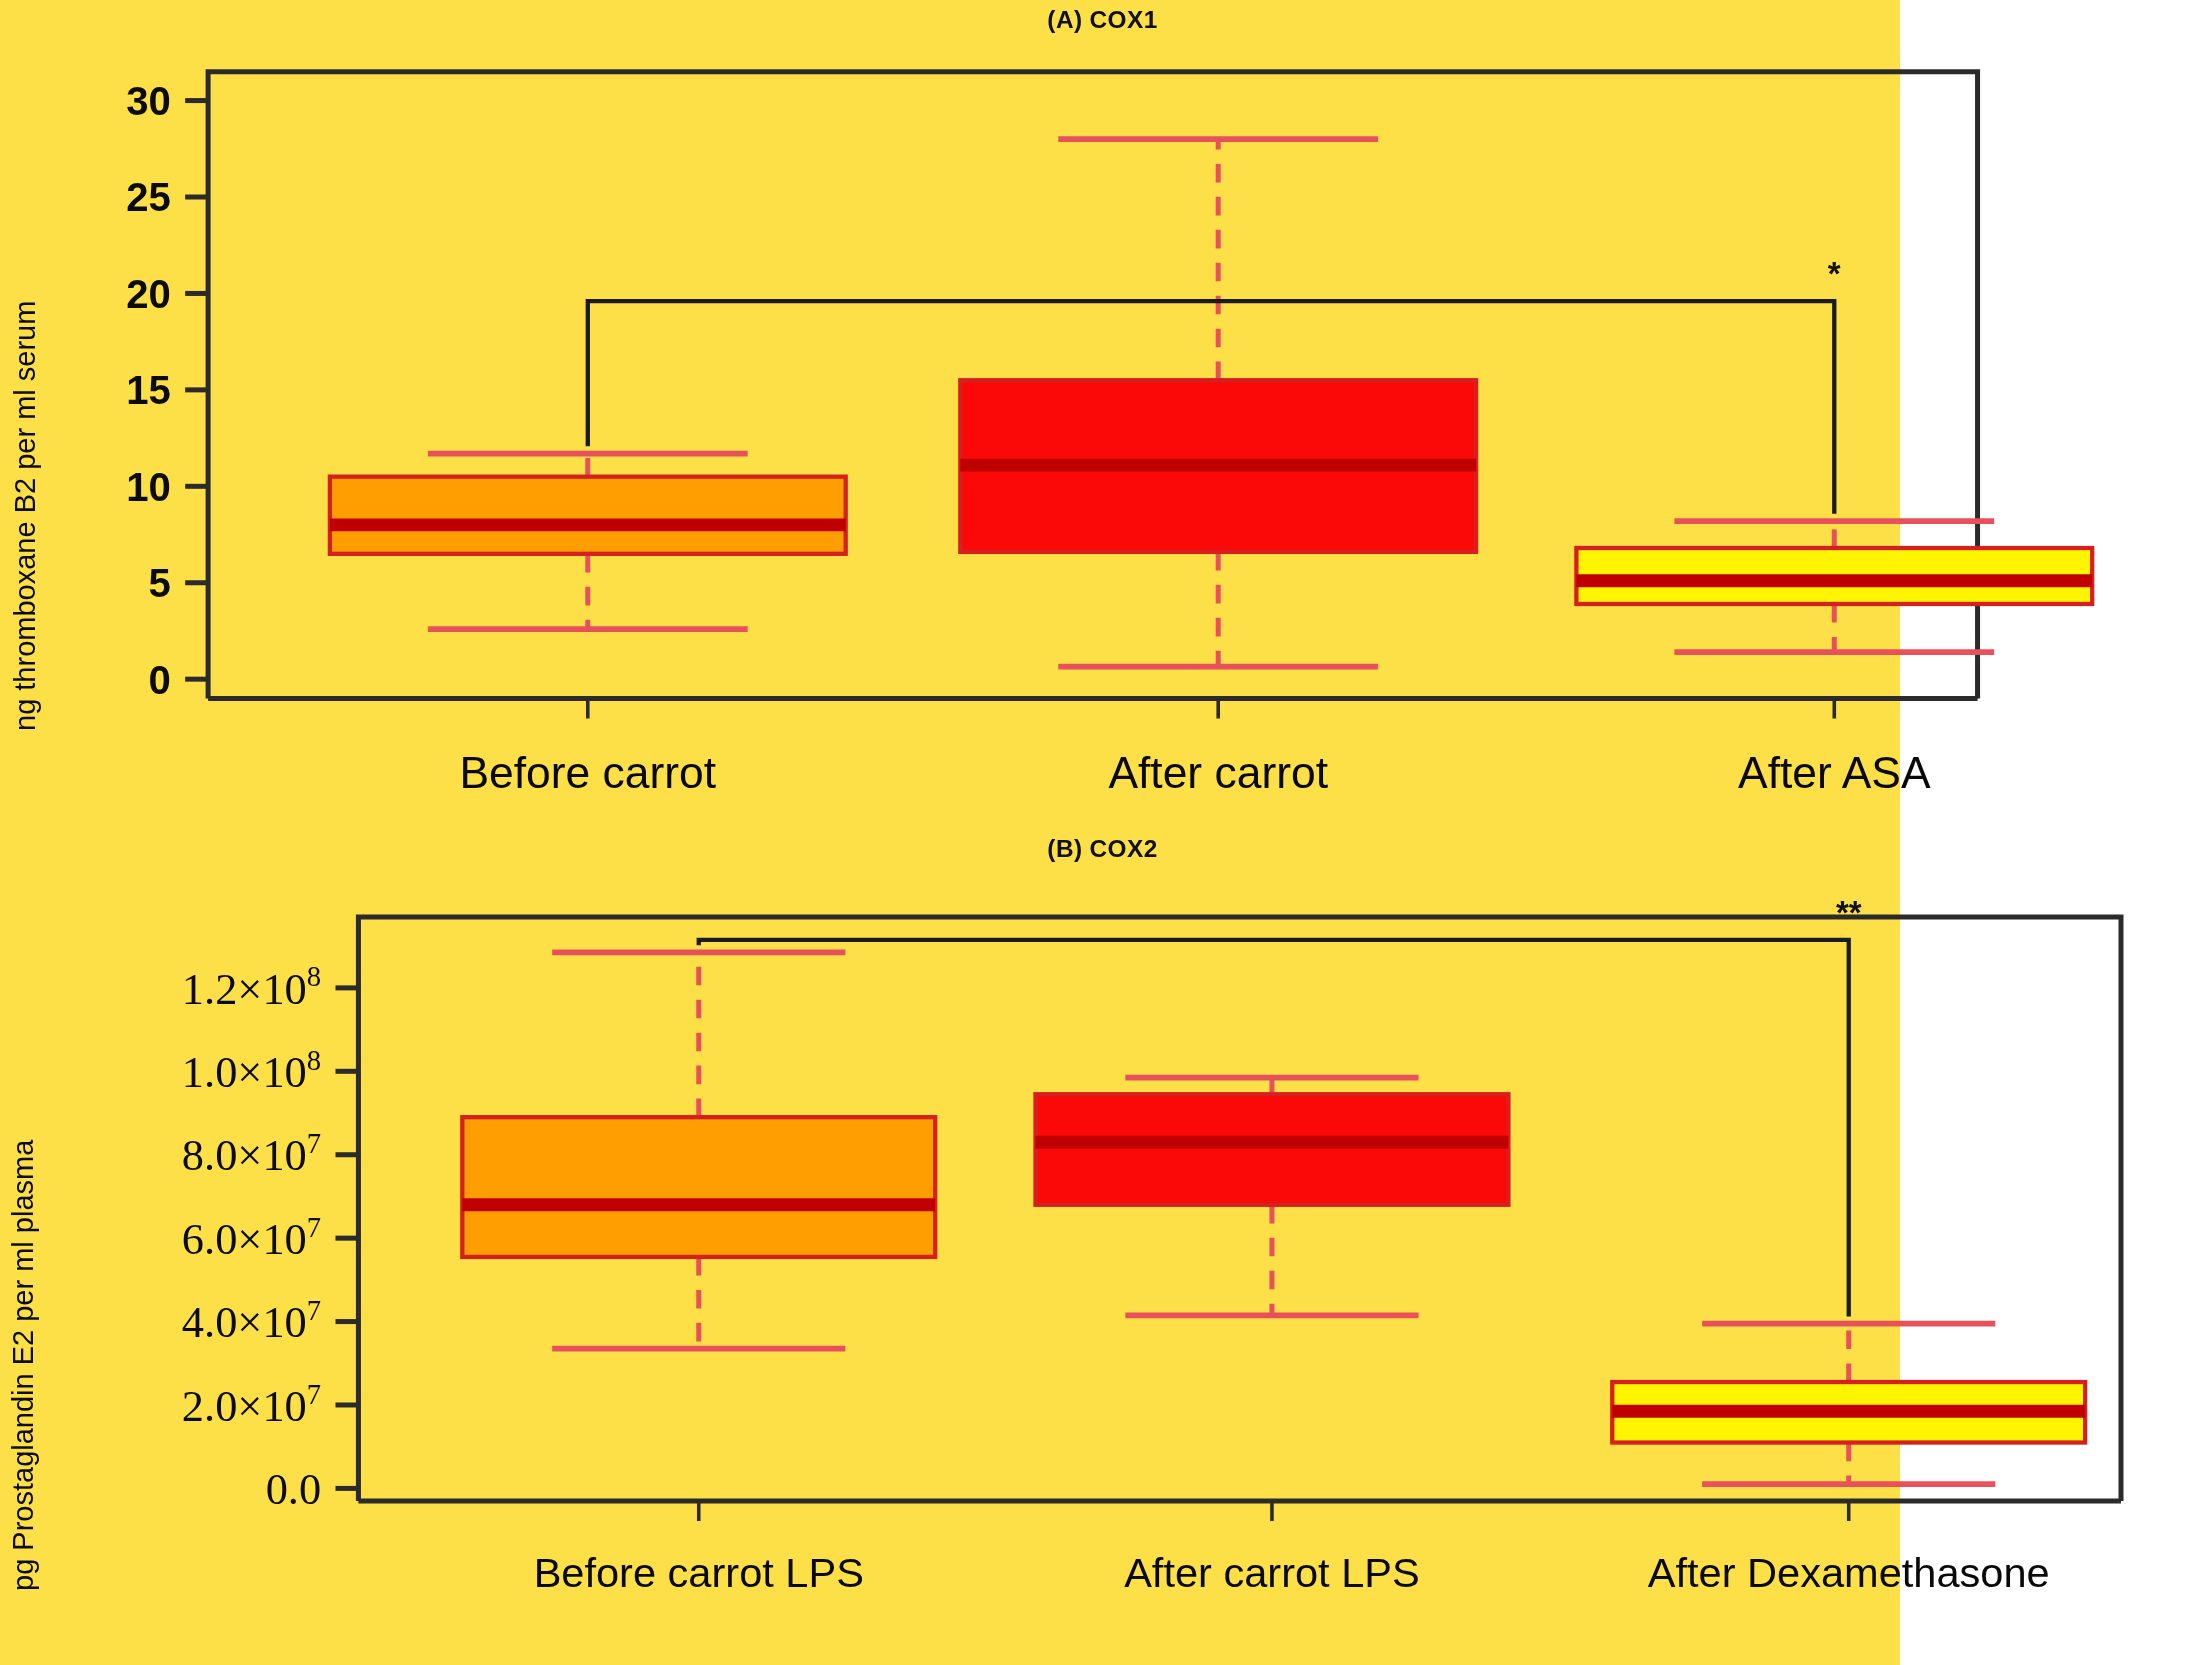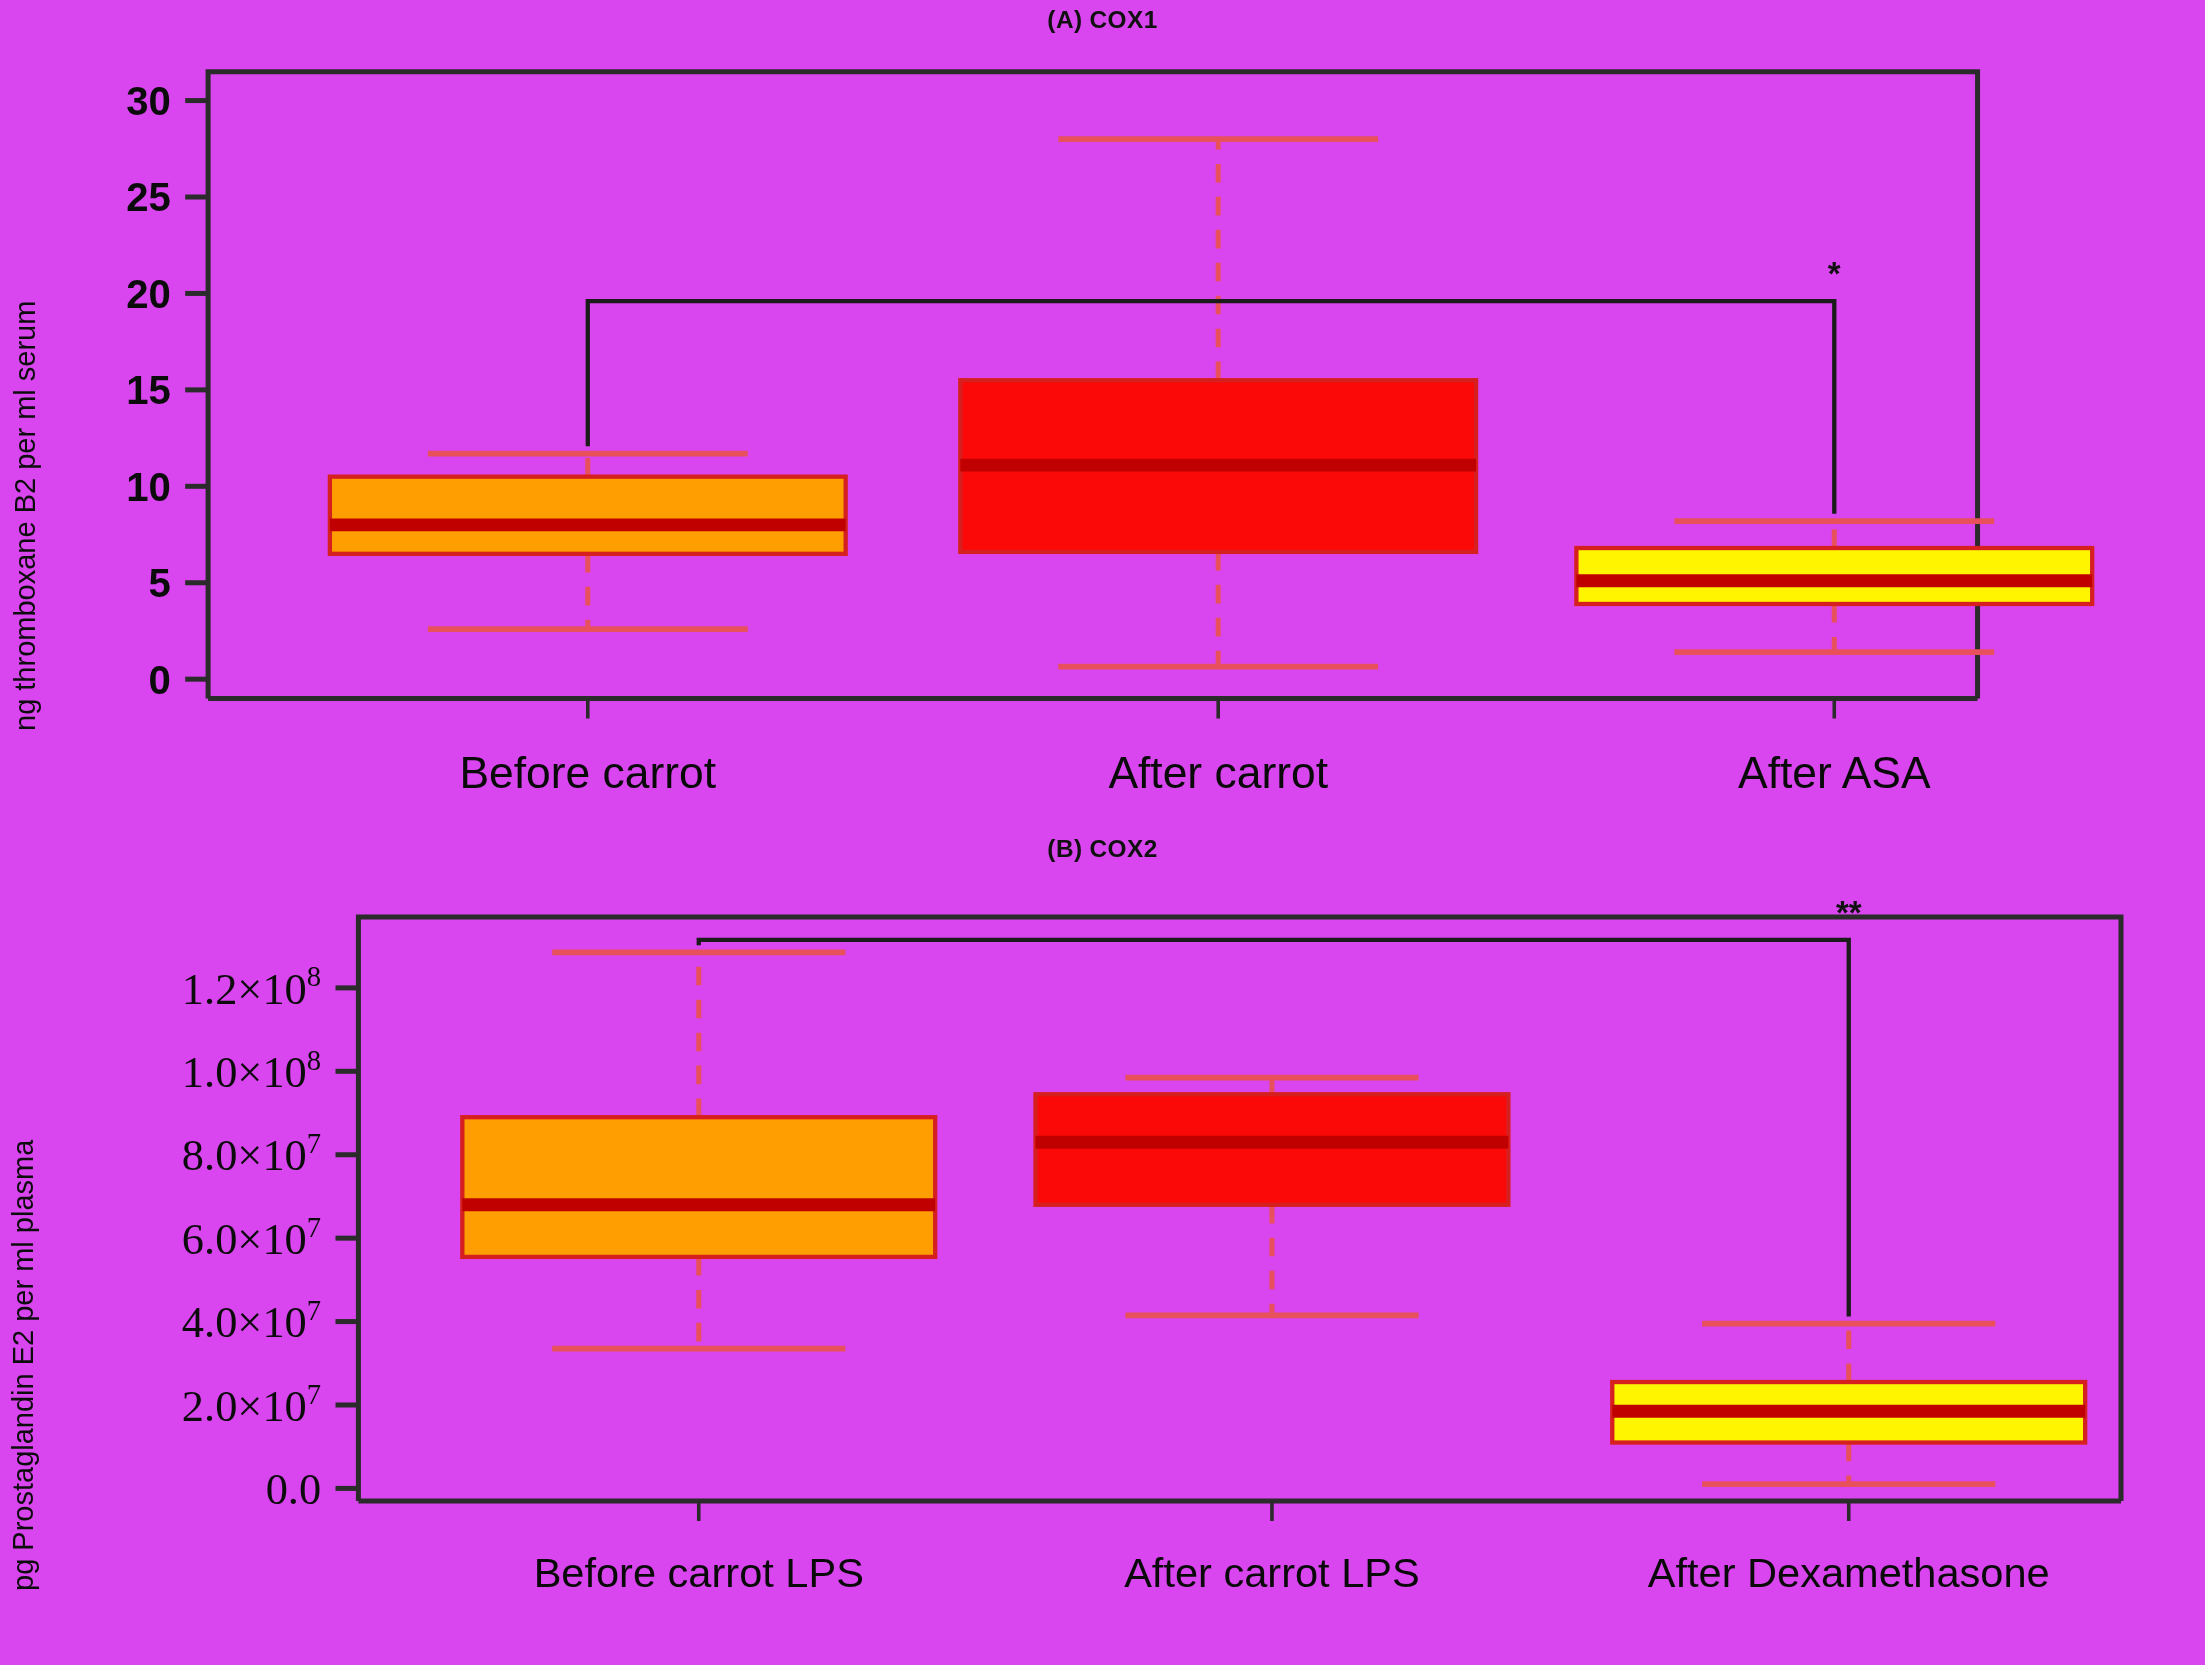--- a/index.html
+++ b/index.html
@@ -8,23 +8,23 @@
     background: #ffffff;
   }
   body {
     width: 2205px;
     height: 1666px;
     font-family: "Liberation Sans", sans-serif;
     overflow: hidden;
   }
   .figure {
     position: relative;
-    width: 2205px;
+    width: 1900px;
     height: 1666px;
-    background: #d946ef;
+    background: #fde047;
   }
   .panel {
     position: absolute;
     left: 0;
     width: 2205px;
   }
   #panel-a { top: 0px; height: 831px; }
   #panel-b { top: 831px; height: 834px; }
 
   .panel-title {

